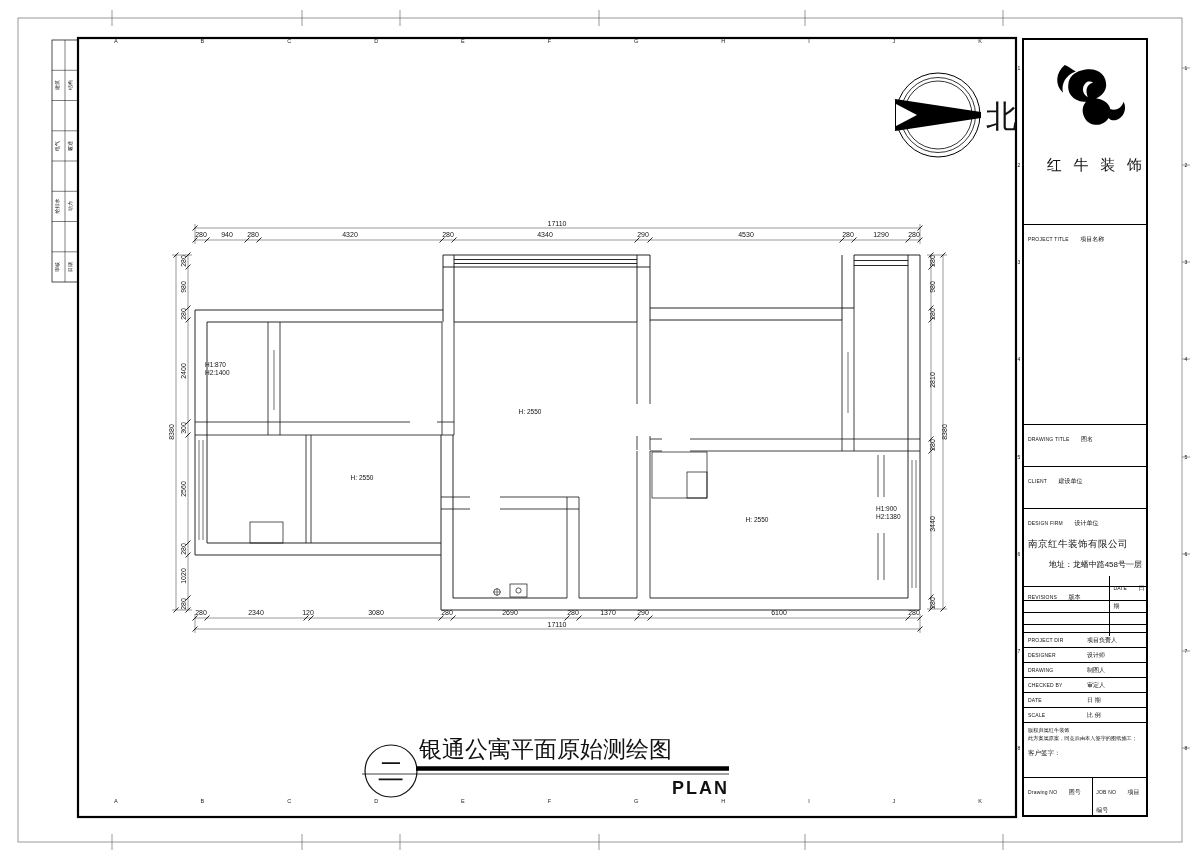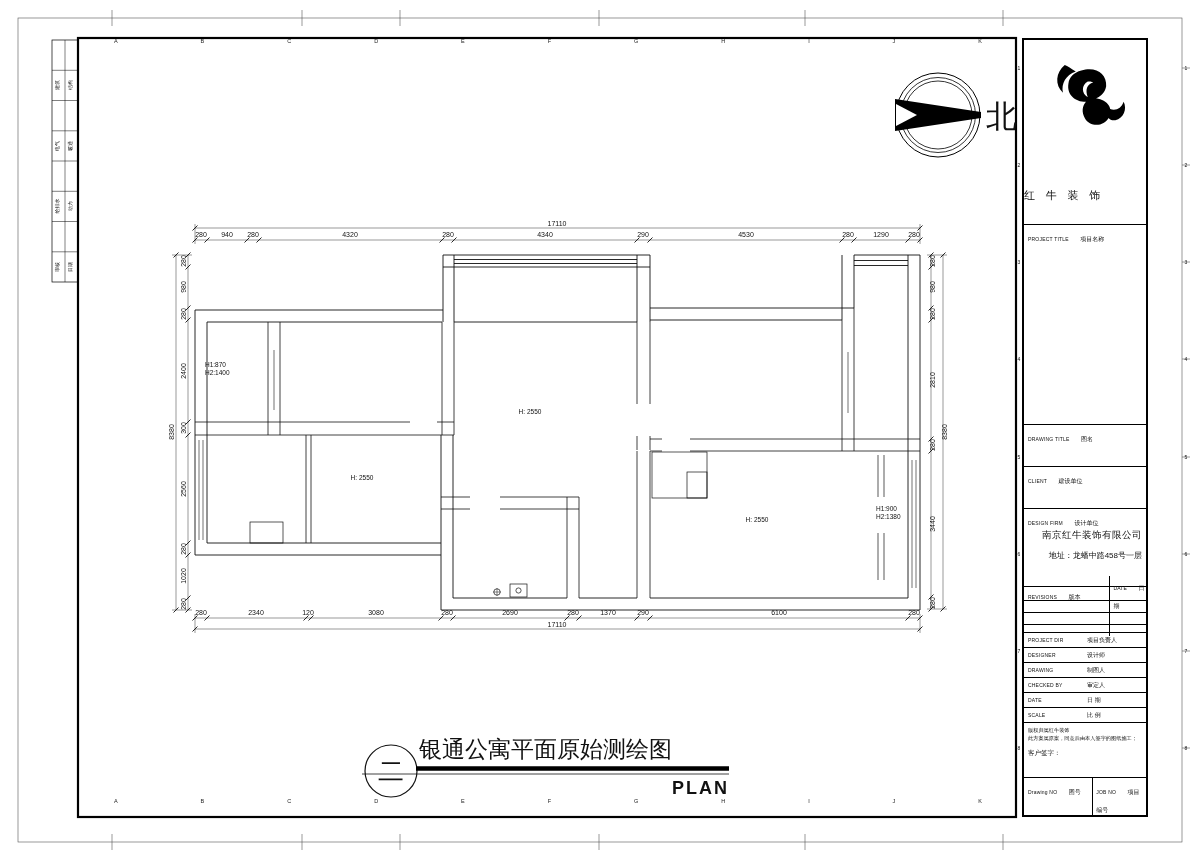--- a/index.html
+++ b/index.html
@@ -5,38 +5,38 @@
   html,body{margin:0;padding:0;background:#fff;}
   body{width:1200px;height:860px;position:relative;font-family:"Liberation Sans",sans-serif;color:#111;overflow:hidden;}
   svg text{fill:#111;}
   .letters-row{position:absolute;left:80px;width:936px;display:flex;justify-content:space-between;padding:0 34px;box-sizing:border-box;font-size:5.5px;color:#222;}
   .letters-row span{display:inline-block;}
   #titleblock{position:absolute;left:1022px;top:38px;width:126px;height:779px;border:2.2px solid #000;box-sizing:border-box;background:#fff;font-family:"Liberation Sans",sans-serif;}
   .tb-inner{position:relative;width:100%;height:100%;}
   .tb-row{position:absolute;left:0;width:100%;box-sizing:border-box;border-top:0.8px solid #000;padding:2px 4px;}
   .lbl-en{font-size:5px;letter-spacing:.2px;}
   .lbl-zh{font-size:6px;margin-left:7px;}
-  .tb-company{font-size:9.5px;text-align:right;letter-spacing:.5px;}
+  .tb-company{font-size:9.5px;text-align:left;margin-top:9px;letter-spacing:.5px;}
   .tb-address{font-size:8px;text-align:right;margin-top:8px;}
   .rev-table{position:absolute;left:0;width:100%;box-sizing:border-box;}
   .rev-head{display:flex;border-top:0.8px solid #000;height:13px;align-items:center;}
   .rev-head .c1{width:70%;padding-left:4px;box-sizing:border-box;}
   .rev-head .c2{width:30%;border-left:0.8px solid #000;padding-left:3px;box-sizing:border-box;}
   .rev-line{height:11px;border-top:0.8px solid #000;display:flex;}
   .rev-line .c1{width:70%;}
   .rev-line .c2{width:30%;border-left:0.8px solid #000;}
   .field-row{position:absolute;left:0;width:100%;height:15px;border-top:0.8px solid #000;display:flex;align-items:center;padding:0 4px;box-sizing:border-box;}
   .field-row .lbl-en{width:52px;}
   .notes{position:absolute;left:0;width:100%;border-top:0.8px solid #000;padding:3px 4px;box-sizing:border-box;}
   .notes .n1,.notes .n2{font-size:5.2px;line-height:8px;}
   .notes .sign{font-size:6.5px;margin-top:7px;}
   .bottom-row{position:absolute;left:0;width:100%;border-top:0.8px solid #000;display:flex;}
   .bottom-row .c1{width:56%;padding:2px 4px;box-sizing:border-box;}
   .bottom-row .c2{width:44%;border-left:0.8px solid #000;padding:2px 3px;box-sizing:border-box;}
-  .brand{position:absolute;top:116px;left:0;width:100%;text-align:left;font-size:11px;letter-spacing:4px;font-family:"Liberation Serif",serif;margin-top:32px;}
+  .brand{position:absolute;top:116px;left:0;width:100%;text-align:right;font-size:15px;letter-spacing:4px;font-family:"Liberation Serif",serif;}
 </style>
 </head>
 <body>
 
 <svg width="1200" height="860" viewBox="0 0 1200 860" style="position:absolute;left:0;top:0;">
 
   <g>
     <rect x="18" y="18" width="1164" height="824" fill="none" stroke="#555" stroke-width="0.6"></rect>
     <path d="M112,10 V26 M302,10 V26 M400,10 V26 M599,10 V26 M805,10 V26 M1003,10 V26
              M112,834 V850 M302,834 V850 M400,834 V850 M599,834 V850 M805,834 V850 M1003,834 V850" stroke="#555" stroke-width="0.6"></path>

